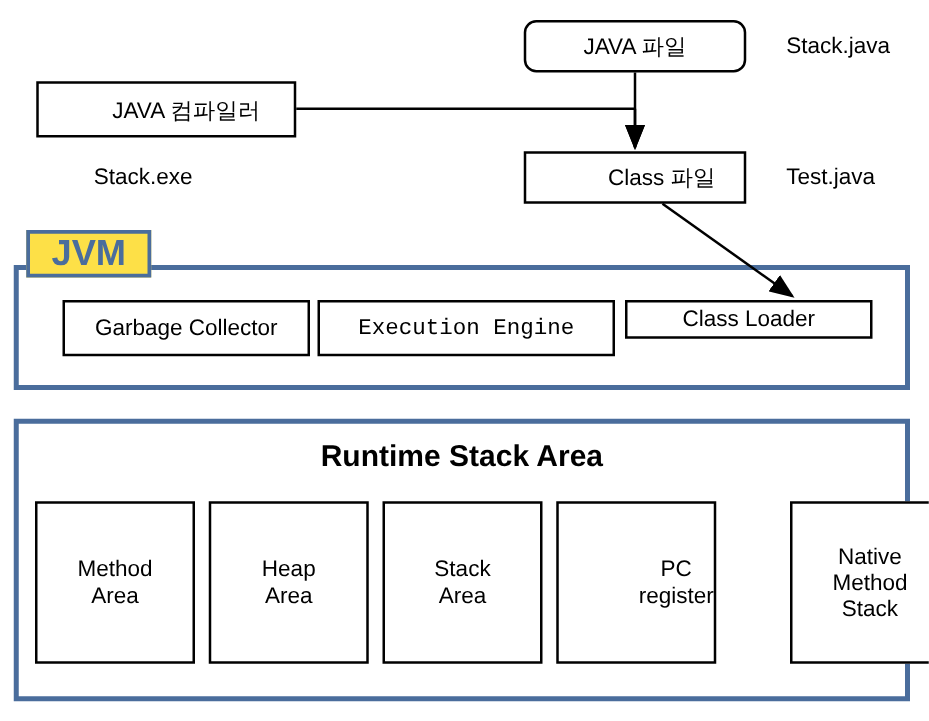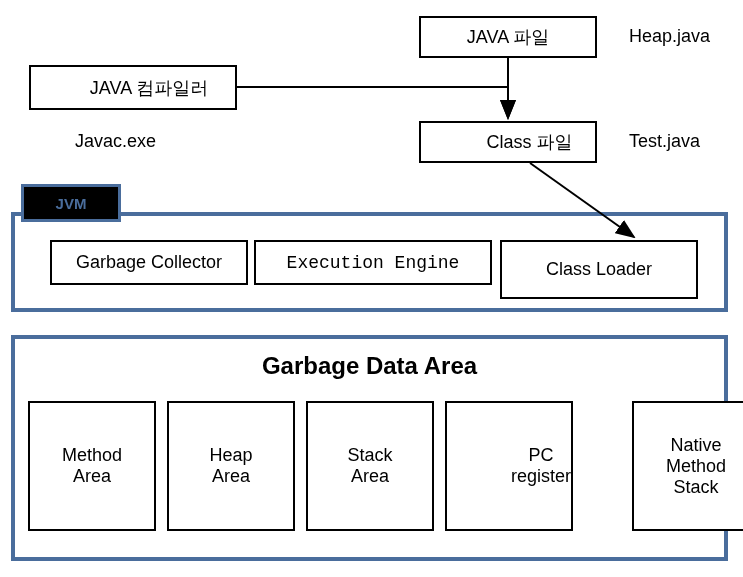--- a/index.html
+++ b/index.html
@@ -26,24 +26,24 @@
     text-align: center;
   }
   .jvm-container {
     position: absolute;
     border: 4px solid #4a6d9c;
     background: transparent;
   }
   .jvm-label {
     position: absolute;
     border: 3px solid #4a6d9c;
-    background: #000000;
+    background: #fde047;
     color: #4a6d9c;
     font-weight: bold;
-    font-size: 15px;
+    font-size: 29px;
     display: flex;
     align-items: center;
     justify-content: center;
     padding: 0 8px;
     text-align: right;
   }
   .rda-container {
     position: absolute;
     border: 4px solid #4a6d9c;
     background: transparent;
@@ -60,52 +60,52 @@
     top: 0;
     left: 0;
     width: 743px;
     height: 577px;
     pointer-events: none;
   }
 </style>
 </head>
 <body>
 
-<div class="box" style="left:419px; top:16px; width:178px; height:42px;">
+<div class="box" style="left:419px; top:16px; width:178px; height:42px;border-radius:10px;">
   <span>JAVA 파일</span>
 </div>
-<div class="label" style="left:629px; top:26px;">Heap.java</div>
+<div class="label" style="left:629px; top:26px;">Stack.java</div>
 
 <div class="box" style="left:29px; top:65px; width:208px; height:45px;padding-left:32px;">
   <span>JAVA 컴파일러</span>
 </div>
-<div class="label" style="left:75px; top:131px;">Javac.exe</div>
+<div class="label" style="left:75px; top:131px;">Stack.exe</div>
 
 <div class="box" style="left:419px; top:121px; width:178px; height:42px;padding-left:43px;">
   <span>Class 파일</span>
 </div>
 <div class="label" style="left:629px; top:131px;">Test.java</div>
 
 <div class="jvm-container" style="left:11px; top:212px; width:717px; height:100px;"></div>
 <div class="jvm-label" style="left:21px; top:184px; width:100px; height:38px;">
   <span>JVM</span>
 </div>
 
 <div class="box" style="left:27px; top:240px; width:198px; height:45px;margin-left:23px;">
   <span>Garbage Collector</span>
 </div>
 <div class="box" style="left:254px; top:240px; width:238px; height:45px;font-family:Liberation Mono, monospace;">
   <span>Execution Engine</span>
 </div>
-<div class="box" style="left:500px; top:240px; width:198px; height:59px;">
+<div class="box" style="left:500px; top:240px; width:198px; height:31px;">
   <span>Class Loader</span>
 </div>
 
 <div class="rda-container" style="left:11px; top:335px; width:717px; height:226px;"></div>
-<div class="rda-title" style="left:11px; top:352px; width:717px;">Garbage Data Area</div>
+<div class="rda-title" style="left:11px; top:352px; width:717px;">Runtime Stack Area</div>
 
 <div class="box" style="left:28px; top:401px; width:128px; height:130px; white-space:pre-line;">
   <span>Method
 Area</span>
 </div>
 <div class="box" style="left:167px; top:401px; width:128px; height:130px; white-space:pre-line;">
   <span>Heap
 Area</span>
 </div>
 <div class="box" style="left:306px; top:401px; width:128px; height:130px; white-space:pre-line;">

